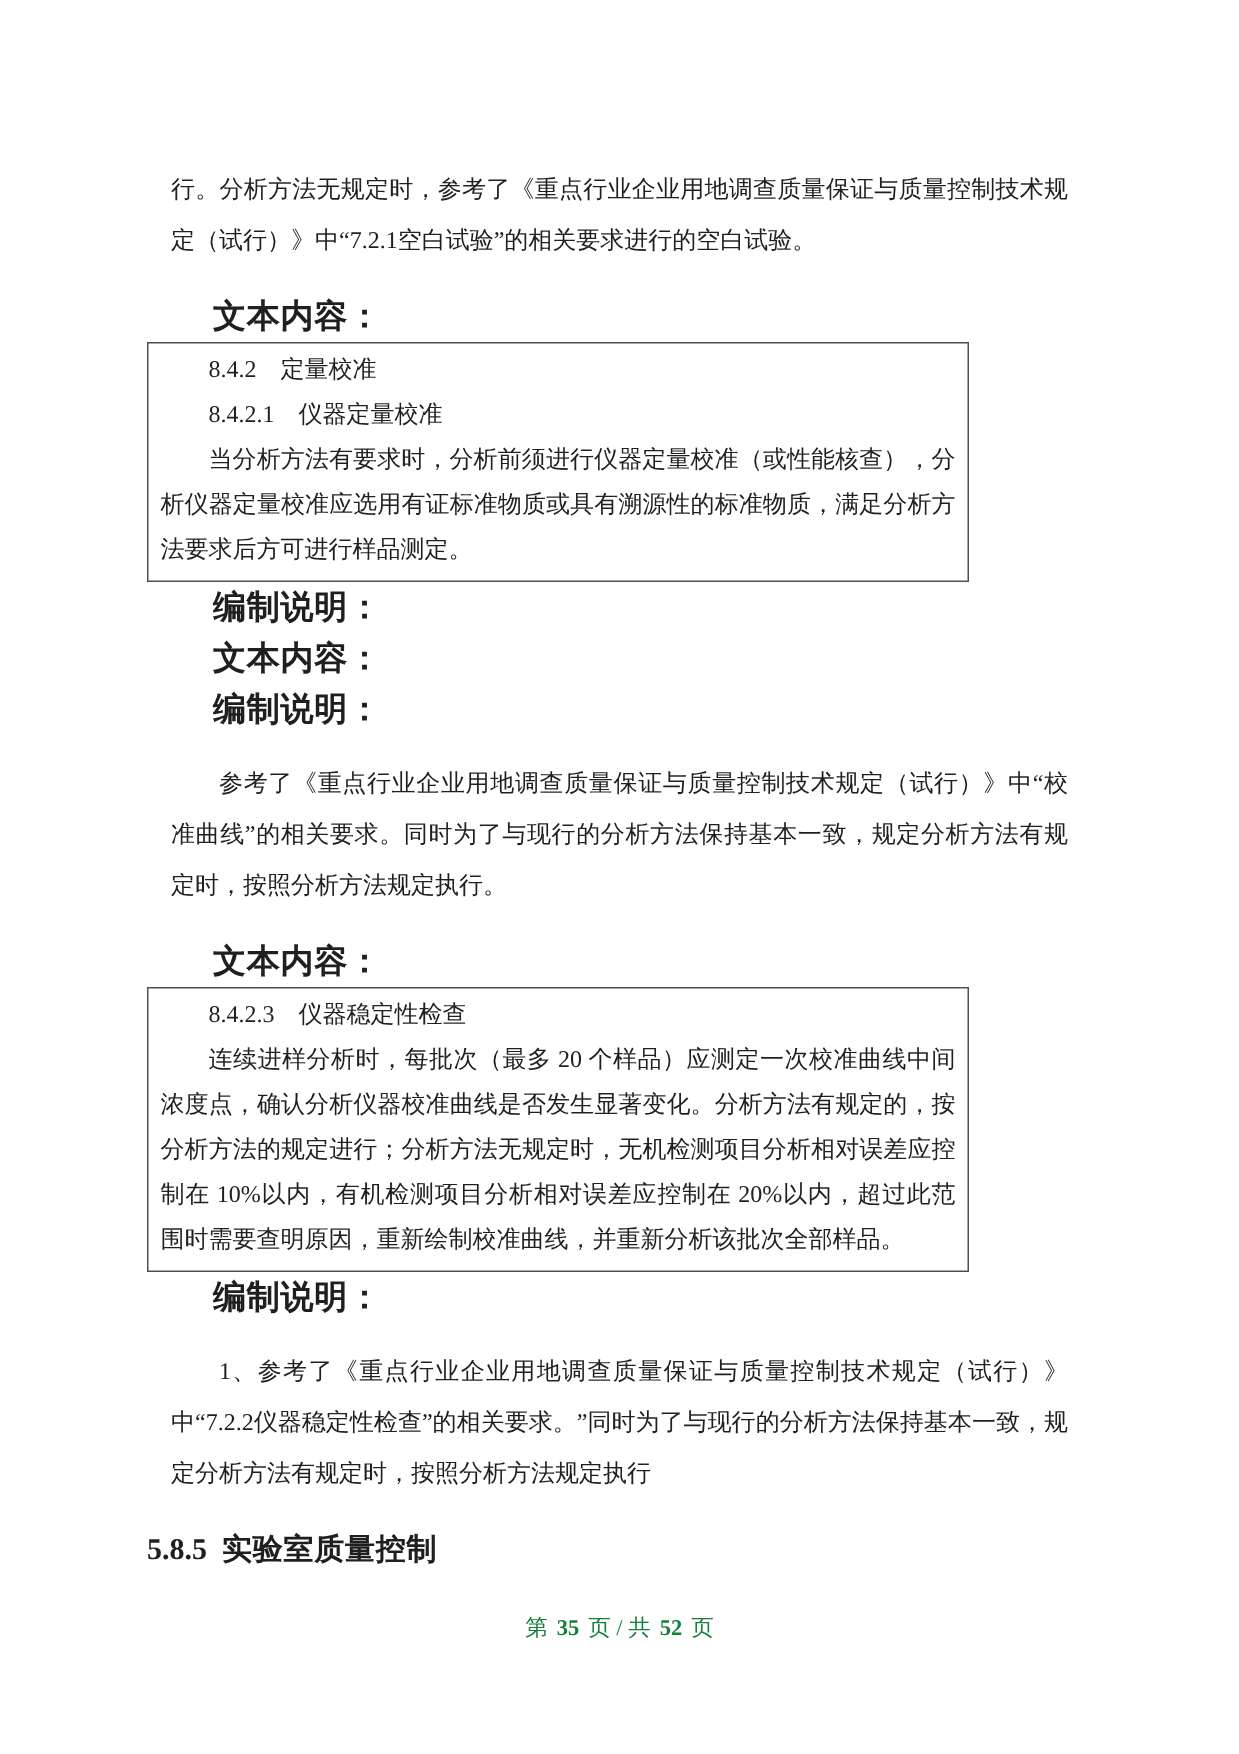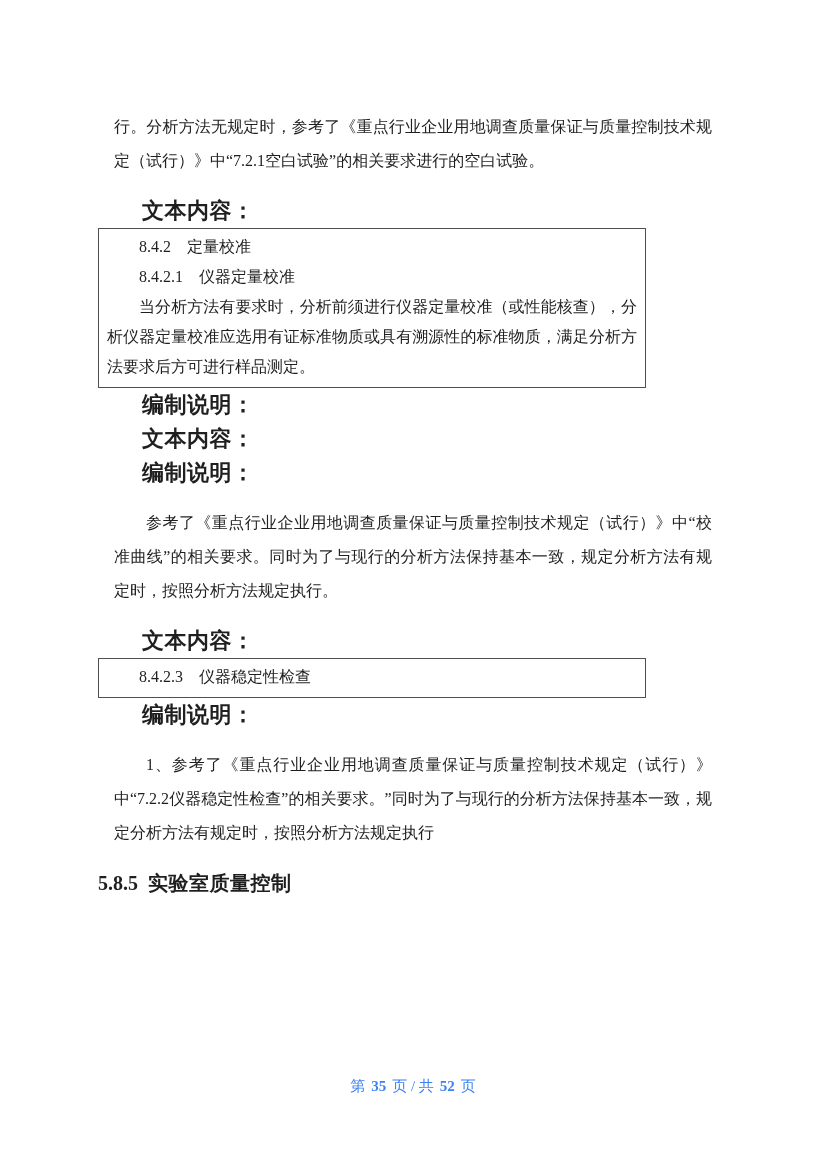--- a/index.html
+++ b/index.html
@@ -75,21 +75,21 @@
     letter-spacing: 0.5px;
   }
   .page-footer {
     position: absolute;
     left: 0;
     top: 1076px;
     width: 826px;
     text-align: center;
     font-size: 15px;
     line-height: 20px;
-    color: #3b82f6;
+    color: #15803d;
   }
   .page-footer span {
     margin: 0 3px;
   }
   .page-footer .num {
     font-weight: 700;
   }
 </style>
 </head>
 <body>
@@ -111,20 +111,21 @@
   <p class="block-label">文本内容：</p>
 
 
   <p class="block-label">编制说明：</p>
   <p class="para indent">参考了《重点行业企业用地调查质量保证与质量控制技术规定（试行）》中“校准曲线”的相关要求。同时为了与现行的分析方法保持基本一致，规定分析方法有规定时，按照分析方法规定执行。</p>
 
   <p class="block-label">文本内容：</p>
 
   <div class="textbox">
     <p class="box-line box-heading">8.4.2.3　仪器稳定性检查</p>
+    <p class="box-line box-para">连续进样分析时，每批次（最多 20 个样品）应测定一次校准曲线中间浓度点，确认分析仪器校准曲线是否发生显著变化。分析方法有规定的，按分析方法的规定进行；分析方法无规定时，无机检测项目分析相对误差应控制在 10%以内，有机检测项目分析相对误差应控制在 20%以内，超过此范围时需要查明原因，重新绘制校准曲线，并重新分析该批次全部样品。</p>
   </div>
 
   <p class="block-label">编制说明：</p>
   <p class="para indent">1、参考了《重点行业企业用地调查质量保证与质量控制技术规定（试行）》中“7.2.2仪器稳定性检查”的相关要求。”同时为了与现行的分析方法保持基本一致，规定分析方法有规定时，按照分析方法规定执行</p>
 
   <p class="section-heading">
     <span class="sec-num">5.8.5</span><span class="sec-title">实验室质量控制</span>
   </p>
 
 </div>

